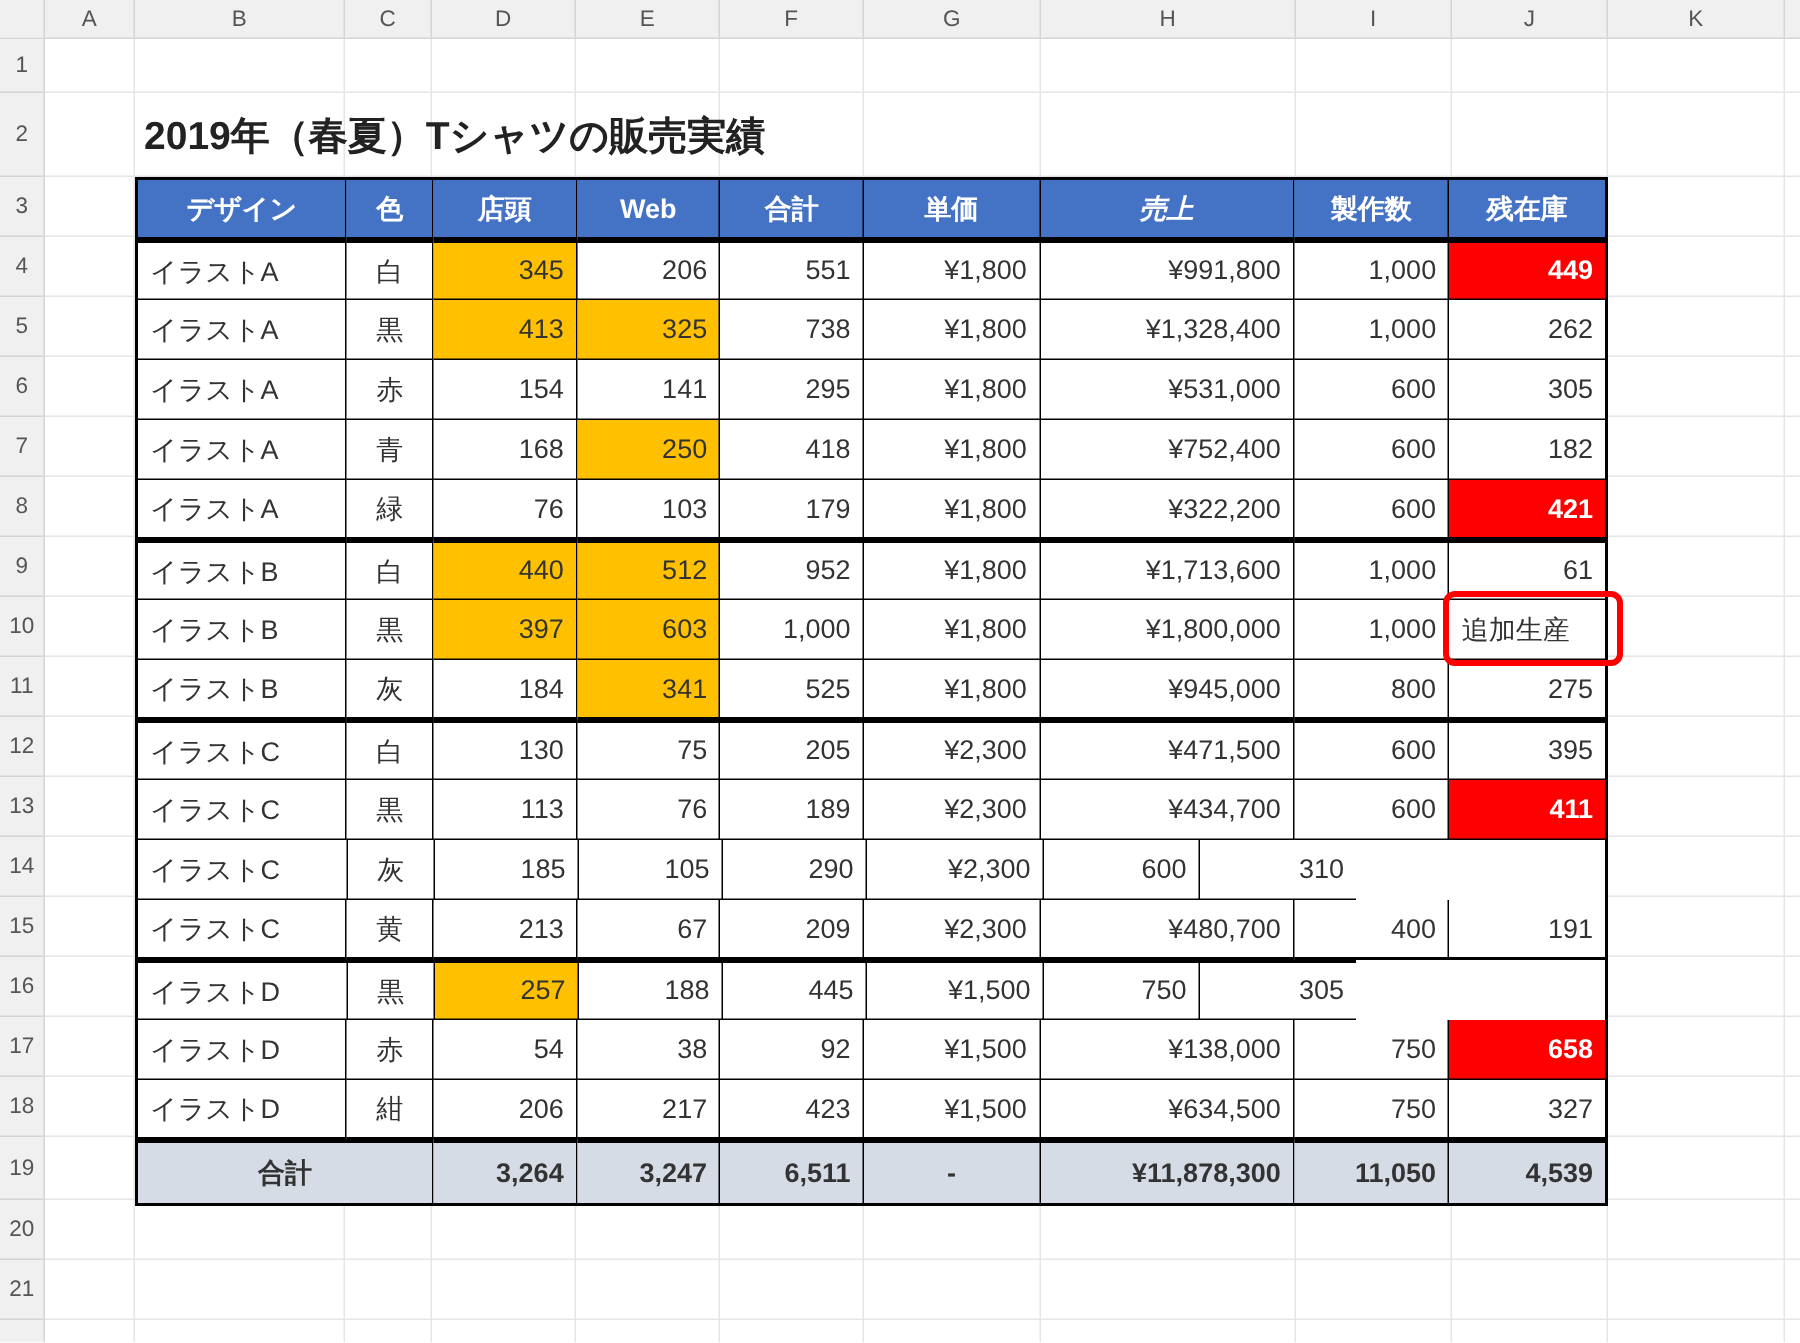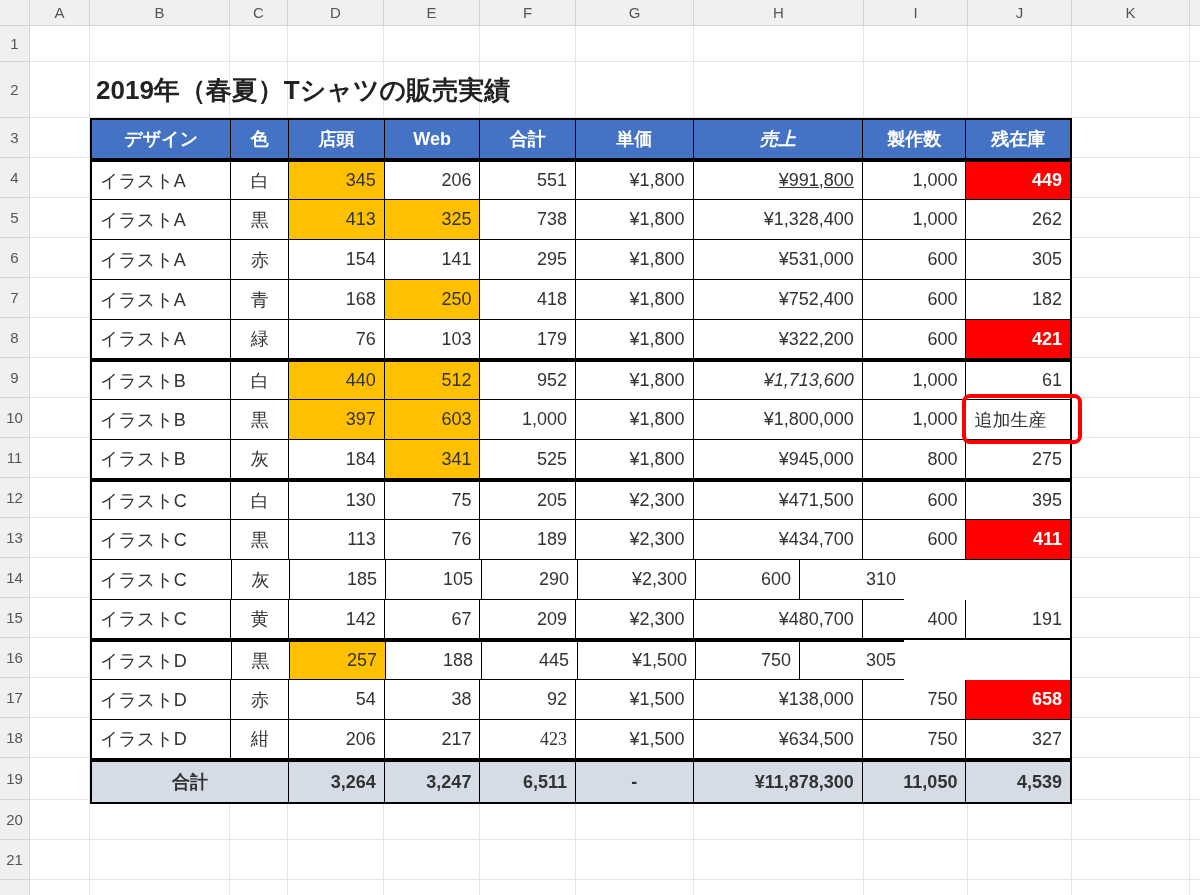--- a/index.html
+++ b/index.html
@@ -226,21 +226,21 @@
             <div class="td hdr" style="width: 104px;">製作数</div>
             <div class="td hdr" style="width: 104px;">残在庫</div>
           </div>
           <div class="tr ">
             <div class="td txt thick-top" style="width: 140px;">イラストA</div>
             <div class="td ctr thick-top" style="width: 58px;">白</div>
             <div class="td num thick-top hl" style="width: 96px;">345</div>
             <div class="td num thick-top" style="width: 96px;">206</div>
             <div class="td num thick-top" style="width: 96px;">551</div>
             <div class="td num thick-top" style="width: 118px;">¥1,800</div>
-            <div class="td num thick-top" style="width: 170px; text-decoration: underline;">¥991,800</div>
+            <div class="td num thick-top" style="width: 170px;">¥991,800</div>
             <div class="td num thick-top" style="width: 104px;">1,000</div>
             <div class="td num thick-top red" style="width: 104px;">449</div>
           </div>
           <div class="tr ">
             <div class="td txt" style="width: 140px;">イラストA</div>
             <div class="td ctr" style="width: 58px;">黒</div>
             <div class="td num hl" style="width: 96px;">413</div>
             <div class="td num hl" style="width: 96px;">325</div>
             <div class="td num" style="width: 96px;">738</div>
             <div class="td num" style="width: 118px;">¥1,800</div>
@@ -281,21 +281,21 @@
             <div class="td num thick-bottom-data" style="width: 104px;">600</div>
             <div class="td num thick-bottom-data red" style="width: 104px;">421</div>
           </div>
           <div class="tr ">
             <div class="td txt thick-top" style="width: 140px;">イラストB</div>
             <div class="td ctr thick-top" style="width: 58px;">白</div>
             <div class="td num thick-top hl" style="width: 96px;">440</div>
             <div class="td num thick-top hl" style="width: 96px;">512</div>
             <div class="td num thick-top" style="width: 96px;">952</div>
             <div class="td num thick-top" style="width: 118px;">¥1,800</div>
-            <div class="td num thick-top" style="width: 170px; font-style: italic;">¥1,713,600</div>
+            <div class="td num thick-top" style="width: 170px;">¥1,713,600</div>
             <div class="td num thick-top" style="width: 104px;">1,000</div>
             <div class="td num thick-top" style="width: 104px;">61</div>
           </div>
           <div class="tr ">
             <div class="td txt" style="width: 140px;">イラストB</div>
             <div class="td ctr" style="width: 58px;">黒</div>
             <div class="td num hl" style="width: 96px;">397</div>
             <div class="td num hl" style="width: 96px;">603</div>
             <div class="td num" style="width: 96px;">1,000</div>
             <div class="td num" style="width: 118px;">¥1,800</div>
@@ -342,21 +342,21 @@
             <div class="td num" style="width: 96px;">185</div>
             <div class="td num" style="width: 96px;">105</div>
             <div class="td num" style="width: 96px;">290</div>
             <div class="td num" style="width: 118px;">¥2,300</div>
             <div class="td num" style="width: 104px;">600</div>
             <div class="td num" style="width: 104px;">310</div>
           </div>
           <div class="tr ">
             <div class="td txt thick-bottom-data" style="width: 140px;">イラストC</div>
             <div class="td ctr thick-bottom-data" style="width: 58px;">黄</div>
-            <div class="td num thick-bottom-data" style="width: 96px;">142</div>
+            <div class="td num thick-bottom-data" style="width: 96px;">213</div>
             <div class="td num thick-bottom-data" style="width: 96px;">67</div>
             <div class="td num thick-bottom-data" style="width: 96px;">209</div>
             <div class="td num thick-bottom-data" style="width: 118px;">¥2,300</div>
             <div class="td num thick-bottom-data" style="width: 170px; text-align: center;">¥480,700</div>
             <div class="td num thick-bottom-data" style="width: 104px;">400</div>
             <div class="td num thick-bottom-data" style="width: 104px;">191</div>
           </div>
           <div class="tr ">
             <div class="td txt thick-top" style="width: 140px;">イラストD</div>
             <div class="td ctr thick-top" style="width: 58px;">黒</div>
@@ -376,21 +376,21 @@
             <div class="td num" style="width: 118px;">¥1,500</div>
             <div class="td num" style="width: 170px;">¥138,000</div>
             <div class="td num" style="width: 104px;">750</div>
             <div class="td num red" style="width: 104px;">658</div>
           </div>
           <div class="tr ">
             <div class="td txt thick-bottom-data" style="width: 140px;">イラストD</div>
             <div class="td ctr thick-bottom-data" style="width: 58px;">紺</div>
             <div class="td num thick-bottom-data" style="width: 96px;">206</div>
             <div class="td num thick-bottom-data" style="width: 96px;">217</div>
-            <div class="td num thick-bottom-data" style="width: 96px; font-family: Liberation Serif, serif;">423</div>
+            <div class="td num thick-bottom-data" style="width: 96px;">423</div>
             <div class="td num thick-bottom-data" style="width: 118px;">¥1,500</div>
             <div class="td num thick-bottom-data" style="width: 170px;">¥634,500</div>
             <div class="td num thick-bottom-data" style="width: 104px;">750</div>
             <div class="td num thick-bottom-data" style="width: 104px;">327</div>
           </div>
           <div class="tr total-row">
             <div class="td ctr thick-top" style="width: 198px;">合計</div>
             <div class="td num thick-top" style="width: 96px;">3,264</div>
             <div class="td num thick-top" style="width: 96px;">3,247</div>
             <div class="td num thick-top" style="width: 96px;">6,511</div>

